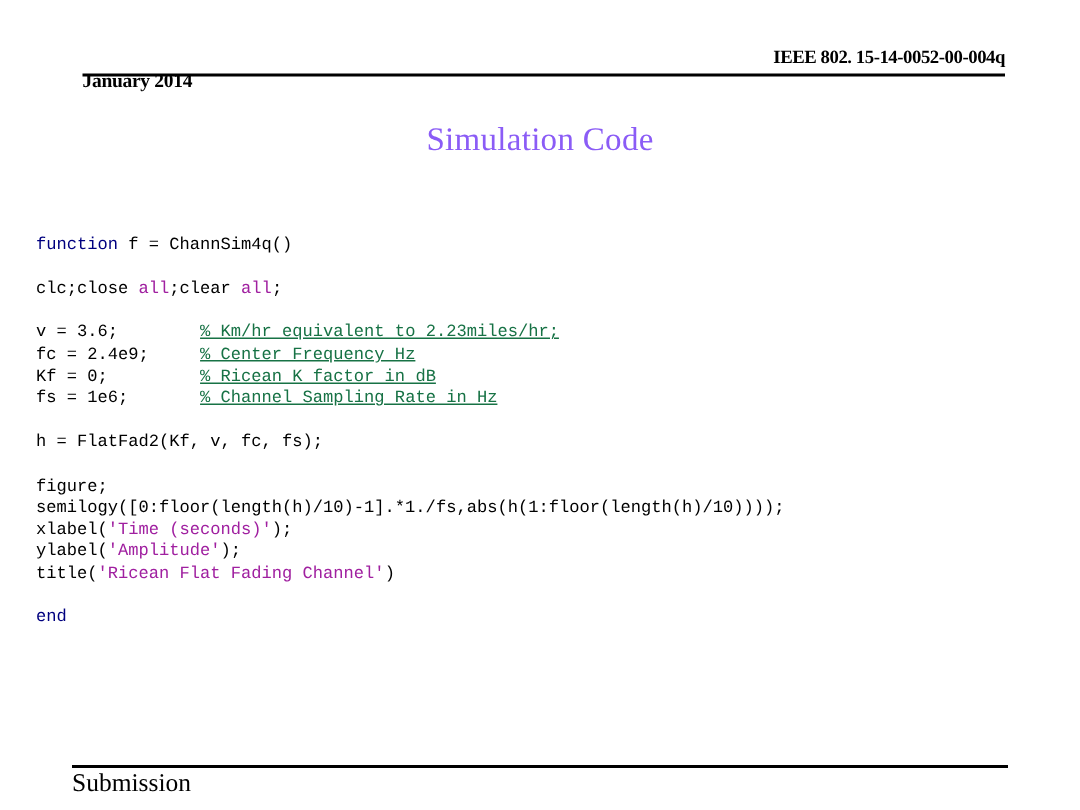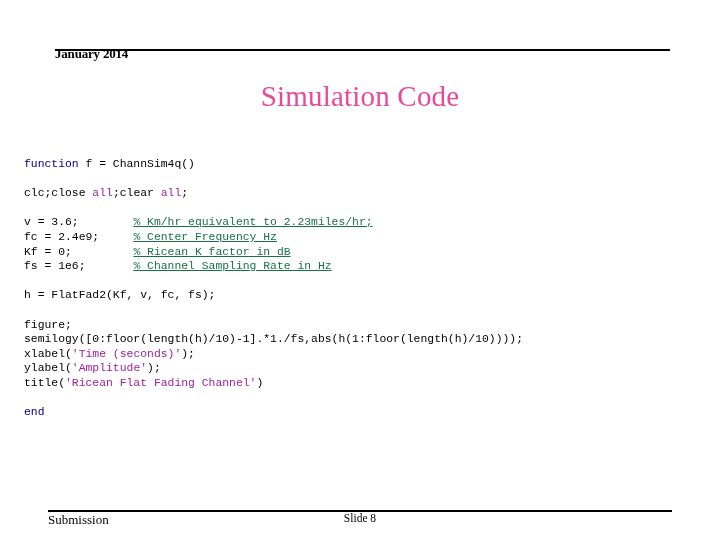--- a/index.html
+++ b/index.html
@@ -54,23 +54,23 @@
   }
 
   
   .slide-title {
     position: absolute;
     left: 0px;
     top: 80px;
     width: 720px;
     text-align: center;
     font-family: "Liberation Serif", "DejaVu Serif", serif;
-    font-size: 29px;
+    font-size: 22px;
     font-weight: normal;
-    color: #ec4899;
+    color: #8b5cf6;
     letter-spacing: 0.2px;
   }
 
   
   .code-block {
     position: absolute;
     left: 24px;
     top: 157px;
     width: 690px;
     font-family: "Liberation Mono", "DejaVu Sans Mono", monospace;
@@ -105,43 +105,43 @@
     left: 48px;
     top: 512px;
     width: 624px;
     height: 18px;
   }
   .footer-left {
     position: absolute;
     left: 0px;
     top: 0px;
     font-family: "Liberation Serif", "DejaVu Serif", serif;
-    font-size: 13px;
+    font-size: 17px;
     white-space: nowrap;
   }
   .footer-center {
     position: absolute;
     left: 0px;
     top: 0px;
     width: 624px;
     text-align: center;
     font-family: "Liberation Serif", "DejaVu Serif", serif;
     font-size: 11.5px;
     white-space: nowrap;
   }
 </style>
 </head>
 <body>
 
 <div class="header">
   <div class="header-left">January 2014</div>
+  <div class="header-right">IEEE 802. 15-14-0052-00-004q</div>
   <div class="header-rule"></div>
 </div>
 
 <div class="slide-title">Simulation Code</div>
 
 <div class="code-block" id="code-block"><div class="code-line"><span class="kw">function</span><span class="plain"> f = ChannSim4q()</span></div><div class="code-gap">&nbsp;</div><div class="code-line"><span class="plain">clc;close </span><span class="str">all</span><span class="plain">;clear </span><span class="str">all</span><span class="plain">;</span></div><div class="code-gap">&nbsp;</div><div class="code-line"><span class="plain">v = 3.6;        </span><span class="cmt">% Km/hr equivalent to 2.23miles/hr;</span></div><div class="code-line"><span class="plain">fc = 2.4e9;     </span><span class="cmt">% Center Frequency Hz</span></div><div class="code-line"><span class="plain">Kf = 0;         </span><span class="cmt">% Ricean K factor in dB</span></div><div class="code-line"><span class="plain">fs = 1e6;       </span><span class="cmt">% Channel Sampling Rate in Hz</span></div><div class="code-gap">&nbsp;</div><div class="code-line"><span class="plain">h = FlatFad2(Kf, v, fc, fs);</span></div><div class="code-gap">&nbsp;</div><div class="code-line"><span class="plain">figure;</span></div><div class="code-line"><span class="plain">semilogy([0:floor(length(h)/10)-1].*1./fs,abs(h(1:floor(length(h)/10))));</span></div><div class="code-line"><span class="plain">xlabel(</span><span class="str">'Time (seconds)'</span><span class="plain">);</span></div><div class="code-line"><span class="plain">ylabel(</span><span class="str">'Amplitude'</span><span class="plain">);</span></div><div class="code-line"><span class="plain">title(</span><span class="str">'Ricean Flat Fading Channel'</span><span class="plain">)</span></div><div class="code-gap">&nbsp;</div><div class="code-line"><span class="kw">end</span></div></div>
 
 <div class="footer-rule"></div>
 <div class="footer">
   <div class="footer-left">Submission</div>
-  <div class="footer-center">Slide 8</div>
 </div>
 
 </body></html>

